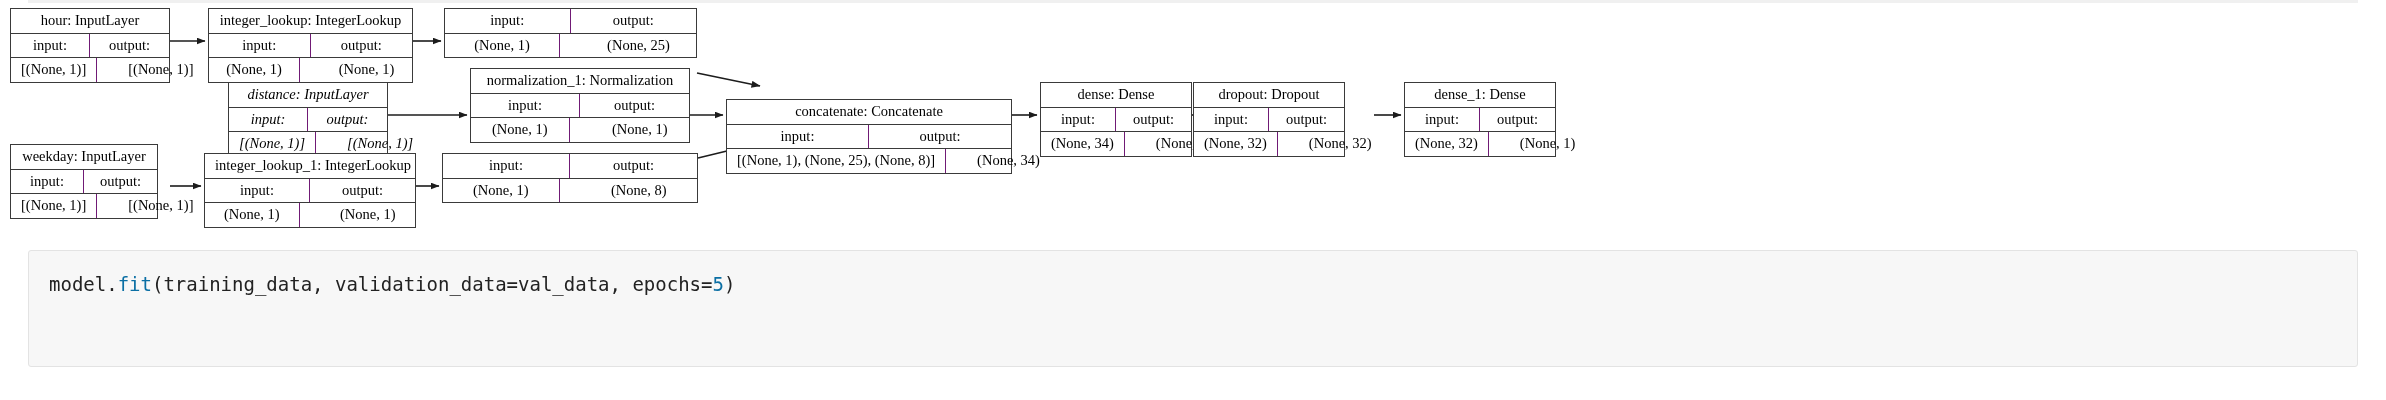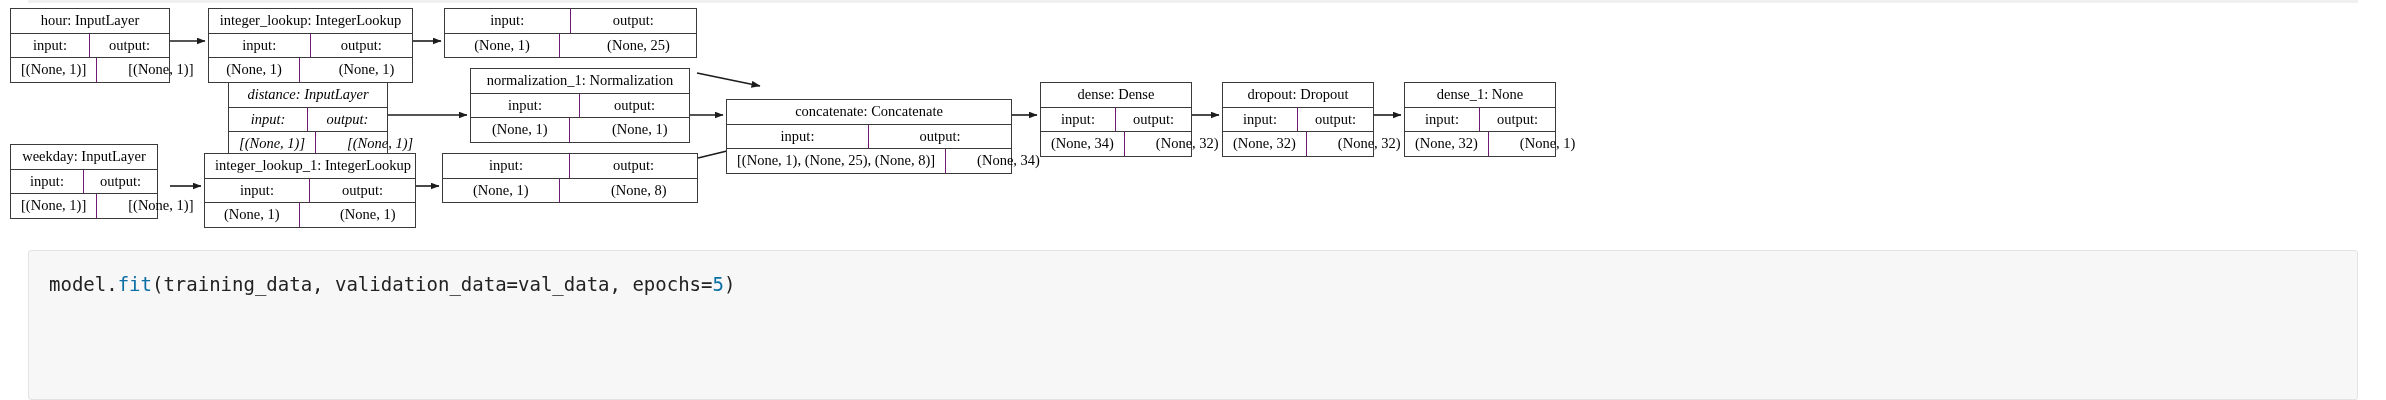--- a/index.html
+++ b/index.html
@@ -45,21 +45,21 @@
     box-sizing:border-box;
   }
   .node .cell:last-child{border-right:none;}
 
   
   #code-cell{
     position:absolute;
     left:28px;
     top:250px;
     width:2330px;
-    height:150px;
+    height:117px;
     background:#f7f7f7;
     border:1px solid #e3e3e3;
     border-radius:3px;
     box-sizing:border-box;
     overflow:hidden;
   }
   #code-line{
     position:absolute;
     left:20px;
     top:22px;
@@ -181,33 +181,33 @@
         <div class="title">dense: Dense</div>
         <div class="row">
           <div class="cell">input:</div>
           <div class="cell">output:</div>
         </div>
         <div class="row">
           <div class="cell">(None, 34)</div>
           <div class="cell">(None, 32)</div>
         </div>
       </div>
-      <div class="node" style="left: 1222px; top: 82px; width: 152px;">
+      <div class="node" style="left: 1193px; top: 82px; width: 152px;">
         <div class="title">dropout: Dropout</div>
         <div class="row">
           <div class="cell">input:</div>
           <div class="cell">output:</div>
         </div>
         <div class="row">
           <div class="cell">(None, 32)</div>
           <div class="cell">(None, 32)</div>
         </div>
       </div>
       <div class="node" style="left: 1404px; top: 82px; width: 152px;">
-        <div class="title">dense_1: None</div>
+        <div class="title">dense_1: Dense</div>
         <div class="row">
           <div class="cell">input:</div>
           <div class="cell">output:</div>
         </div>
         <div class="row">
           <div class="cell">(None, 32)</div>
           <div class="cell">(None, 1)</div>
         </div>
       </div>
       <div class="node" style="left: 10px; top: 144px; width: 148px;">

